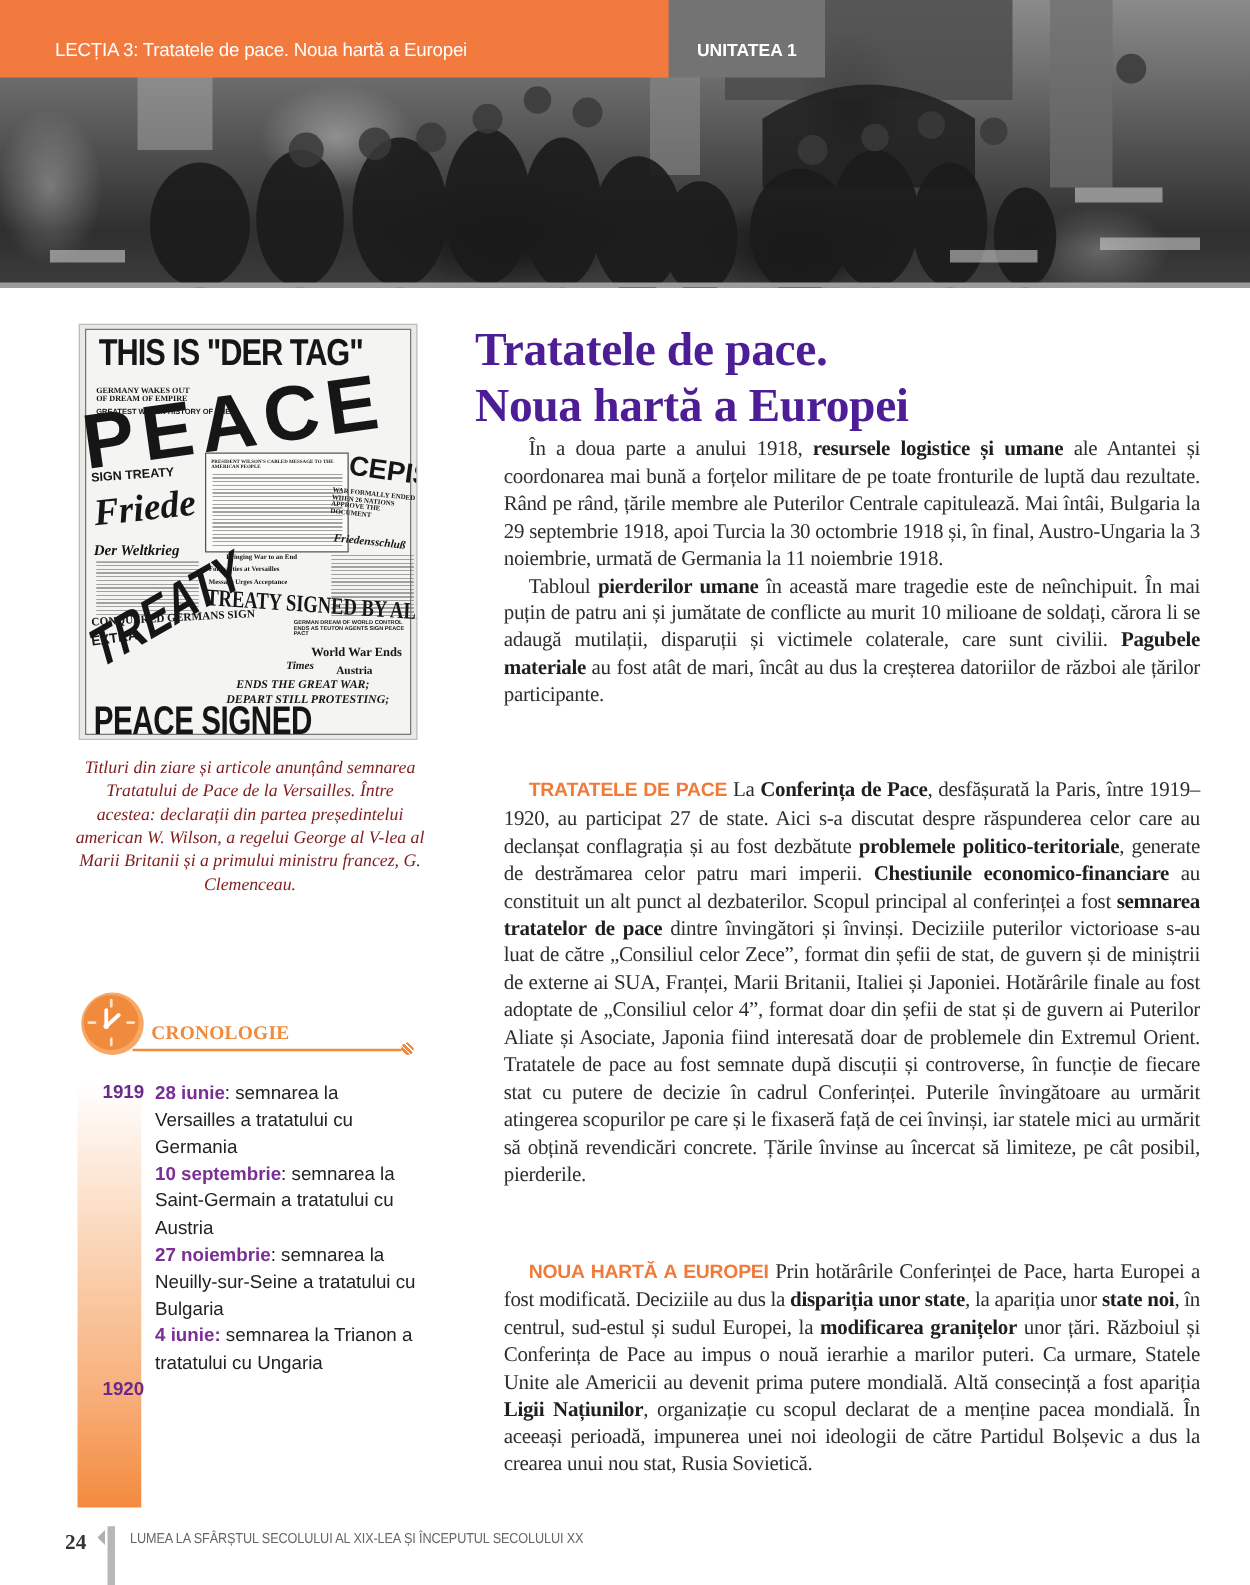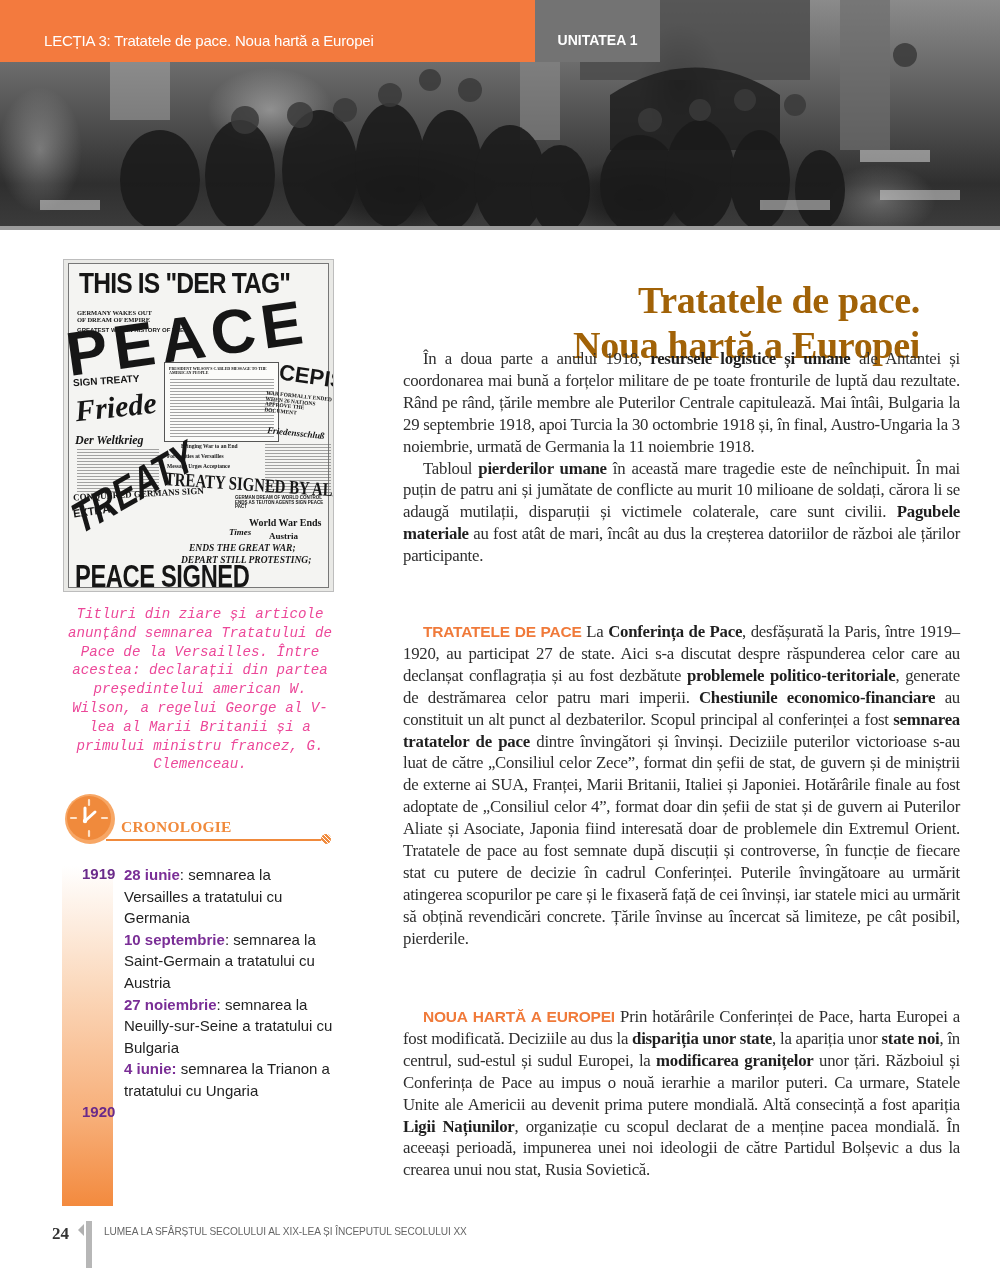--- a/index.html
+++ b/index.html
@@ -42,22 +42,22 @@
     background: #e9e9e6; border: 1px solid #bdbdbd; overflow: hidden;
   }
   .np-inner { position: absolute; left: 4px; top: 3px; right: 4px; bottom: 3px; background: #f4f4f2; border: 1px solid #777; }
   .np-text { position: absolute; font-family: "Liberation Sans", sans-serif; font-weight: bold; color: #161616; white-space: nowrap; line-height: 1; }
   .np-serif { font-family: "Liberation Serif", serif; }
   .np-box { position: absolute; background: #fbfbf9; border: 1px solid #555; }
   .np-lines { position: absolute; background: repeating-linear-gradient(180deg, #6a6a6a 0 1px, transparent 1px 3px); opacity: 0.6; }
 
   .caption {
     position: absolute; left: 60px; top: 605px; width: 280px;
-    font-family: Liberation Mono, monospace; font-style: italic; font-size: 14.2px;
-    line-height: 18.8px; text-align: center; color: #ec4899;
+    font-family: Liberation Serif, serif; font-style: italic; font-size: 14.2px;
+    line-height: 18.8px; text-align: center; color: #7f1d1d;
   }
 
   .chrono-icon { position: absolute; left: 64px; top: 793px; width: 52px; height: 52px; }
   .chrono-title {
     position: absolute; left: 121px; top: 818px;
     font-family: "Liberation Serif", serif; font-weight: bold; font-size: 15.5px; color: #f08a3c;
     letter-spacing: 0.2px;
   }
   .chrono-rule { position: absolute; left: 106px; top: 839px; width: 220px; height: 2px; background: #f08a3c; }
   .chrono-rule-end { position: absolute; left: 321px; top: 834px; width: 10px; height: 10px; border-radius: 50%; background: repeating-linear-gradient(45deg, #f08a3c 0 2px, #fff 2px 3px); }
@@ -73,21 +73,21 @@
   .chrono-list {
     position: absolute; left: 124px; top: 864px; width: 212px;
     font-family: "Liberation Sans", sans-serif; font-size: 15px; line-height: 21.6px; color: #222;
   }
   .chrono-list .d { color: #7a2e96; font-weight: bold; }
 
   
   .title {
     position: absolute; left: 380px; top: 258px; width: 540px;
     font-family: "Liberation Serif", serif; font-weight: bold; font-size: 38px; line-height: 45px;
-    text-align: right; color: #a16207; letter-spacing: -0.3px; margin-top: 20px;
+    text-align: left; color: #4c1d95; letter-spacing: -0.3px;
   }
   .body {
     position: absolute; left: 365px; width: 595px;
     font-family: "Liberation Serif", serif; font-size: 16.8px; line-height: 21.9px;
     color: #2e2e2e; text-align: justify; letter-spacing: -0.25px;
   }
   .body p { text-indent: 20px; margin-left: 38px; }
   .body b { font-weight: bold; color: #1f1f1f; }
   .body .kw { font-family: "Liberation Sans", sans-serif; font-weight: bold; color: #f07a3a; font-size: 15.5px; letter-spacing: -0.2px; }
 

